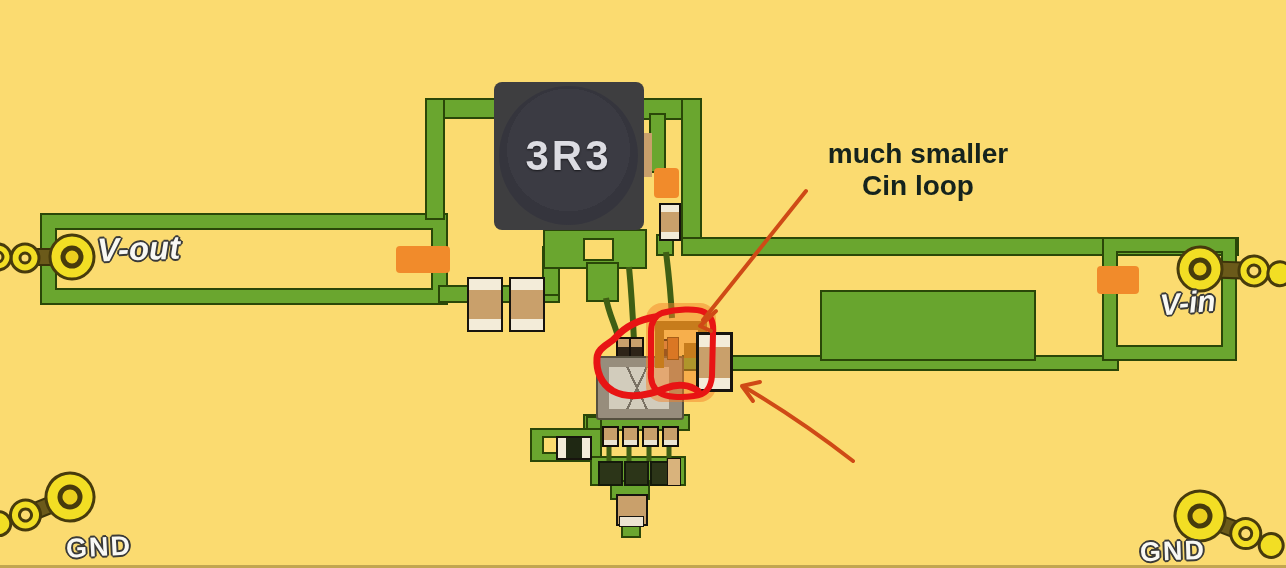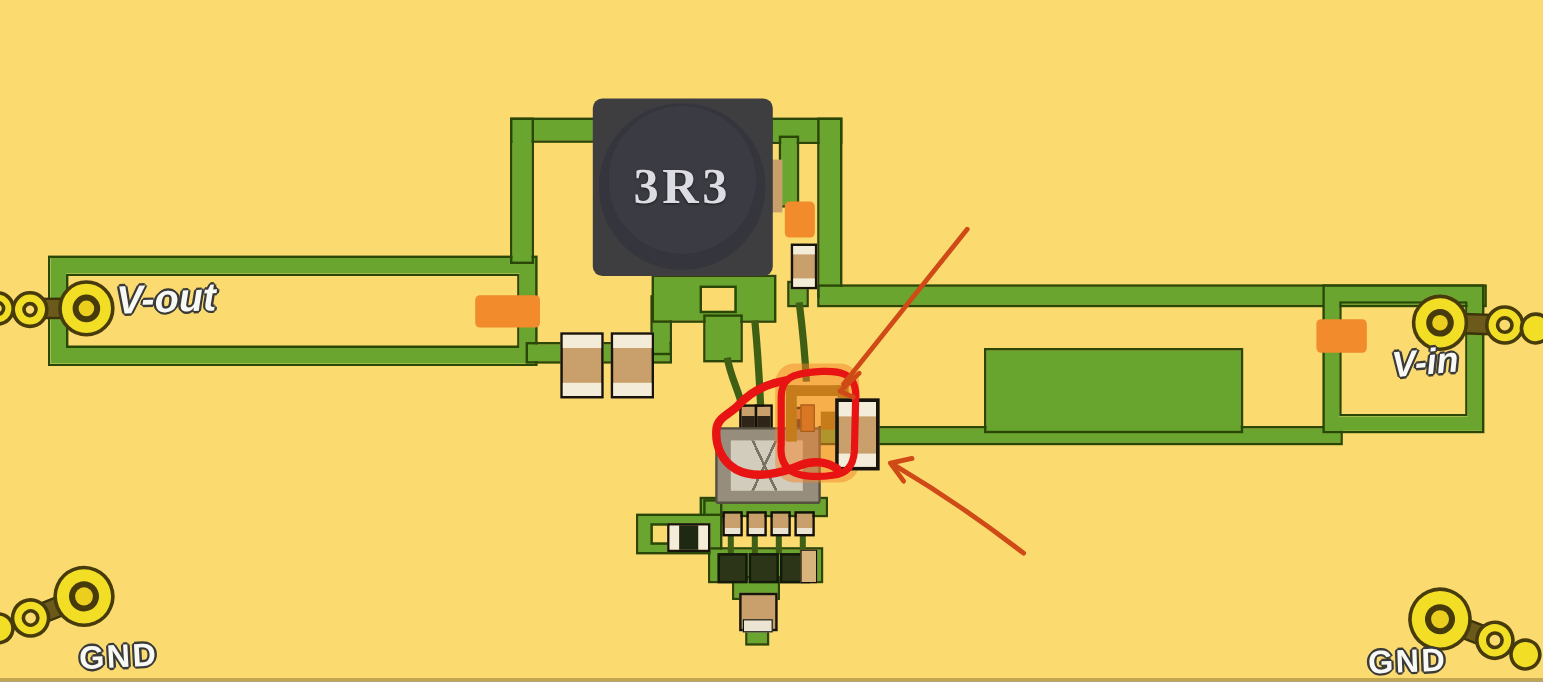--- a/index.html
+++ b/index.html
@@ -14,21 +14,21 @@
   .hole{position:absolute; background:#fbdb70; outline:2px solid #2a4708;}
   .pour{position:absolute; background:#68a52e; outline:2px solid #2a4708;}
   
   .orange{position:absolute; background:#f18b2b; border-radius:4px;}
   .cap{position:absolute; border:2px solid #17140e; background:#c9a06b; display:flex; flex-direction:column;}
   .cap .end{background:#f3ecd9; width:100%;}
   .cap .mid{flex:1;}
   .inductor{position:absolute; left:494px; top:82px; width:150px; height:148px; background:#3e3e40; border-radius:8px;}
   .ind-circle{position:absolute; left:5px; top:4px; width:139px; height:139px; border-radius:50%;
     background:radial-gradient(circle at 50% 46%, #3b3b43 0 60%, #35353d 60% 81%, #232d6b 81% 96%, #2a2a30 96% 100%);
-    display:flex; align-items:center; justify-content:center;font-family:Liberation Serif, serif;}
+    display:flex; align-items:center; justify-content:center;}
   .ind-label{color:#dcdce2; font-size:42px; font-weight:600; letter-spacing:3px; text-shadow:0 1px 2px rgba(0,0,0,.6);}
   .ind-tab{position:absolute; left:643px; top:133px; width:9px; height:44px; background:#c9a06b;}
   .ic-body{position:absolute; left:596px; top:356px; width:84px; height:60px; background:#978d7c; border:2px solid #55503f; border-radius:3px;}
   .ic-body .panel{position:absolute; left:11px; top:9px; width:60px; height:42px; background:#d2ccbc;
      background-image:linear-gradient(115deg, transparent 46%, #7a7264 46% 49%, transparent 49%),
                       linear-gradient(65deg, transparent 46%, #7a7264 46% 49%, transparent 49%);}
   .pin-t{position:absolute; width:11px; height:20px; border:2px solid #15100a;
      background:linear-gradient(#c9a06b 0 40%, #2e2417 40% 100%);}
   .pin-b{position:absolute; width:13px; height:17px; border:2px solid #15100a;
      background:linear-gradient(#c9a06b 0 70%, #ece4d2 70% 100%);}
@@ -186,15 +186,19 @@
     <path d="M 716 311 L 700 326 L 711 331" stroke="#cf4a16" stroke-width="4" fill="none" stroke-linecap="round" stroke-linejoin="round"></path>
     <path d="M 853 461 Q 800 420 746 388" stroke="#cf4a16" stroke-width="4" fill="none" stroke-linecap="round"></path>
     <path d="M 760 382 L 742 386 L 753 401" stroke="#cf4a16" stroke-width="4" fill="none" stroke-linecap="round" stroke-linejoin="round"></path>
   </svg>
 
   <div class="silk" style="left:97px; top:230px; font-size:33px; transform:rotate(-2deg);">V-out</div>
   <div class="silk" style="left:1160px; top:286px; font-size:30px; transform:rotate(-5deg);">V-in</div>
   <div class="silk" style="left:66px; top:532px; font-size:27px; font-style:normal; letter-spacing:2px; transform:rotate(-3deg);">GND</div>
   <div class="silk" style="left:1140px; top:536px; font-size:27px; font-style:normal; letter-spacing:2px; transform:rotate(-2deg);">GND</div>
 
+  <div class="note" style="left:790px; top:138px; width:256px;">
+    <span>much smaller</span><br>
+    <span>Cin loop</span>
+  </div>
 
   <div style="position:absolute; left:0; top:565px; width:1286px; height:3px; background:rgba(90,70,20,.35);"></div>
 </div>
 
 </body></html>

